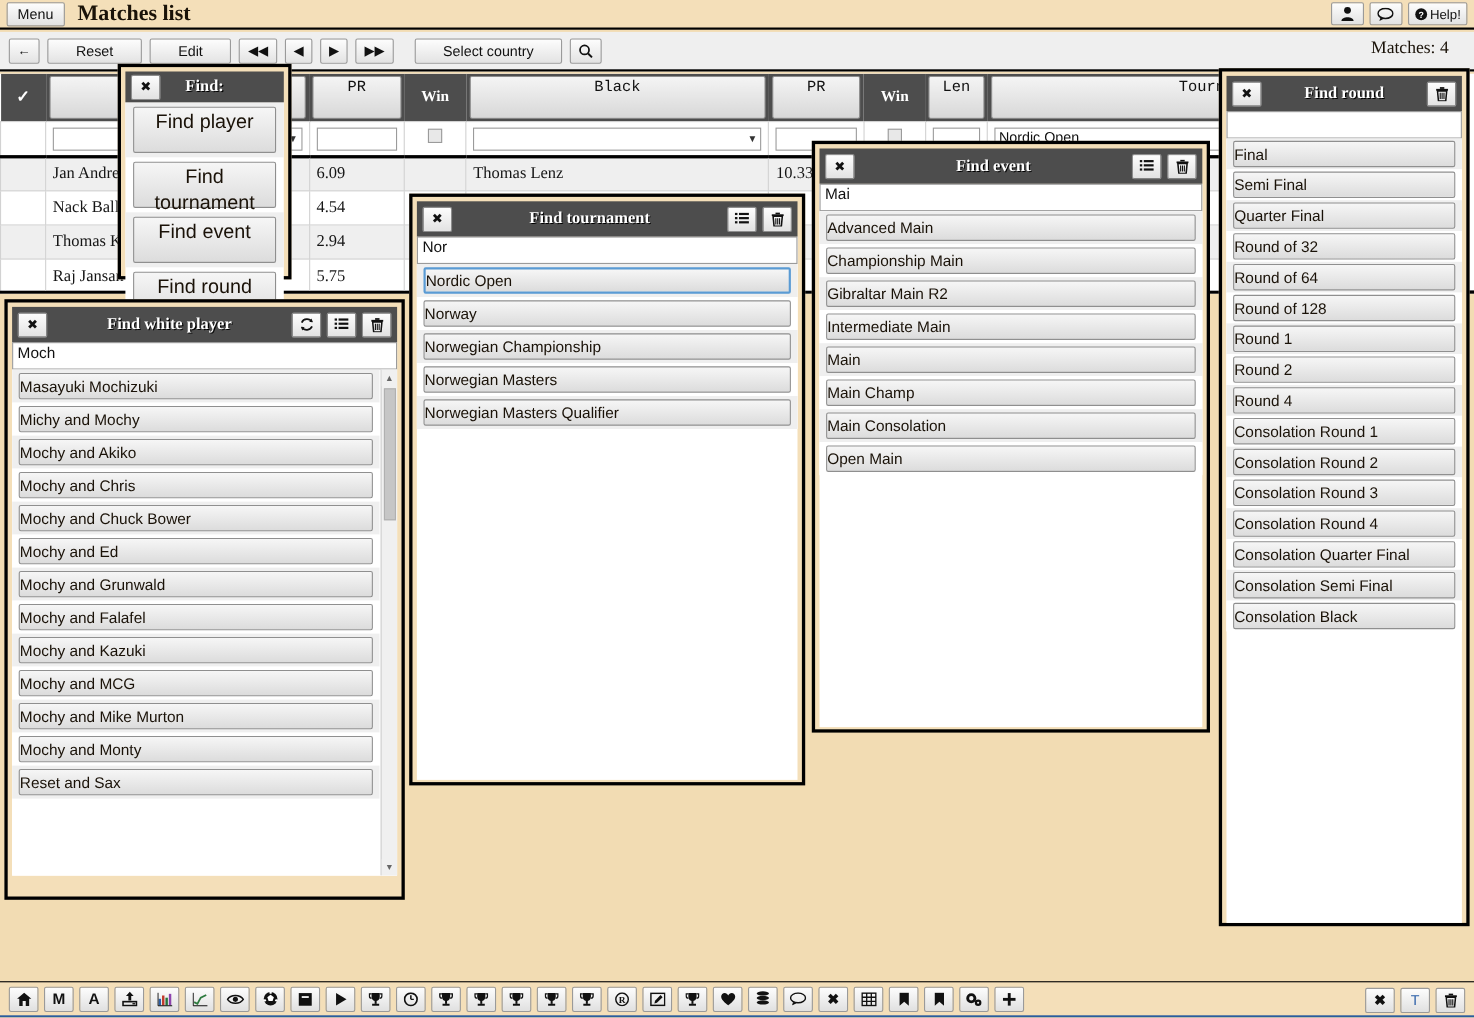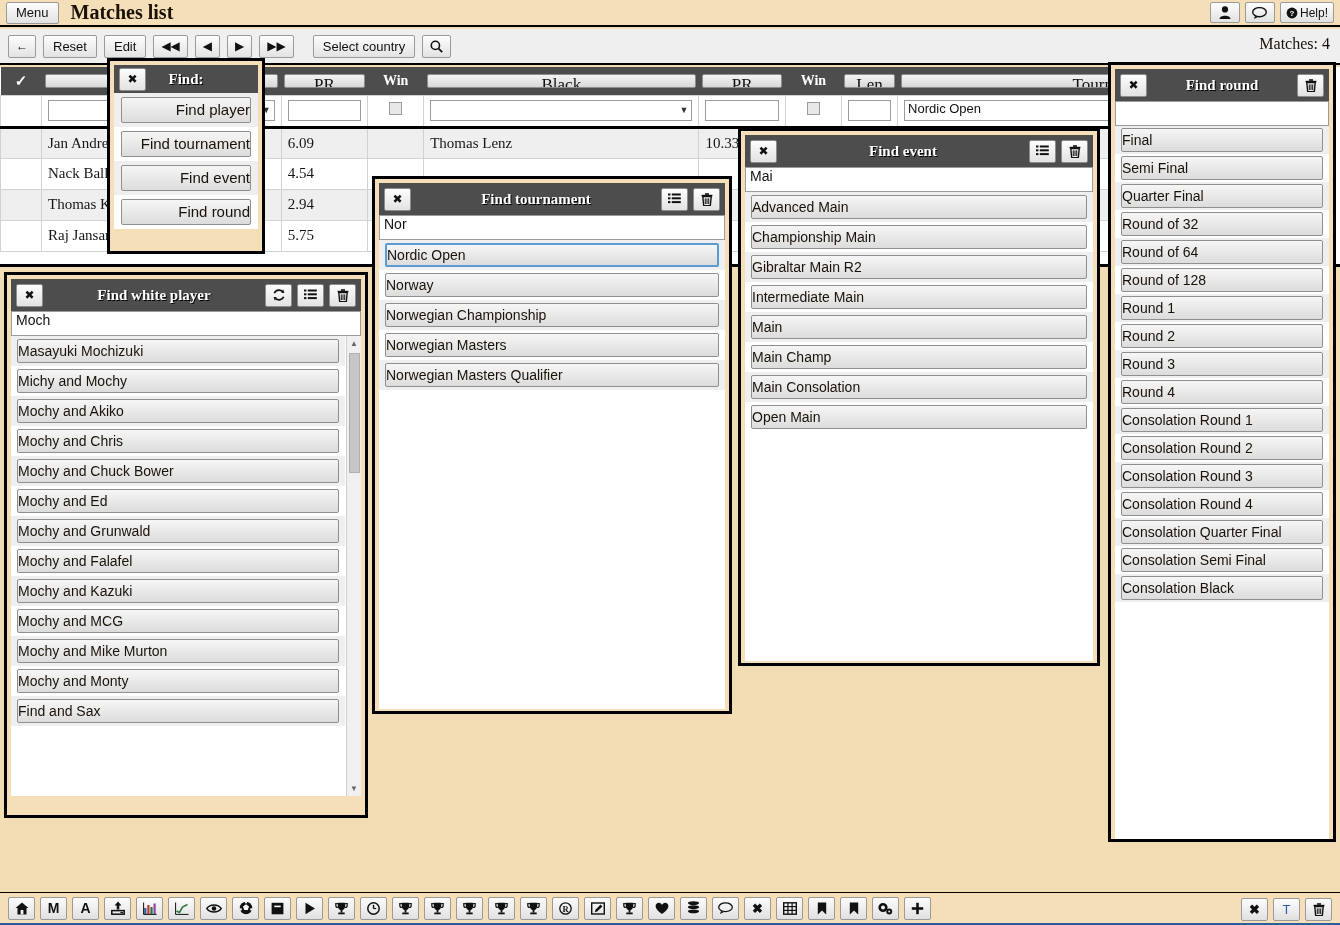--- a/index.html
+++ b/index.html
@@ -61,27 +61,27 @@
     padding-left: 8px;
   }
   .tool {
     height: 23px;
     background: linear-gradient(#fdfdfd, #e3e3e3);
     border: 1px solid #9a9a9a;
     border-radius: 2px;
     margin-right: 7px;
     display: flex; align-items: center; justify-content: center;
     font-size: 13px; color: #111;
-    padding: 0 9px;
+    padding: 0 25px;
     font-family: "Liberation Sans", sans-serif;
     white-space: nowrap;
   }
   .tool.icon { padding: 0 7px; font-size: 12px; }
   .matches-count {
-    position: absolute; right: 10px; top: 6px;
+    position: absolute; right: 23px; top: 6px;
     font-family: "Liberation Serif", serif;
     font-size: 16px; color: #1a1208;
   }
 
   
   .table-wrap {
     position: absolute; left: 0; top: 67px; width: 1340px; height: 200px;
     background: #fff;
     border-bottom: 3px solid #000;
     overflow: hidden;
@@ -96,25 +96,25 @@
     font-family: "Liberation Serif", serif;
     font-weight: bold;
     font-size: 14px;
   }
   table.grid th .hbtn {
     display: block;
     background: linear-gradient(#f4f4f4, #d8d8d8);
     border: 1px solid #8d8d8d;
     border-radius: 2px;
     color: #111;
-    font-family: Liberation Serif, serif;
+    font-family: Liberation Mono, monospace;
     font-weight: normal;
-    font-size: 17px;
+    font-size: 14px;
     line-height: 20px;
-    height: 14px;
+    height: 39px;
     text-align: center;
     overflow: hidden;
   }
   table.grid td {
     border: 1px solid #d2d2d2;
     height: 31px;
     padding: 2px 6px;
     font-family: "Liberation Serif", serif;
     font-size: 15px;
     color: #151515;
@@ -191,23 +191,23 @@
 
   
   #find-menu { left: 107px; top: 58px; width: 158px; height: 196px; }
   #find-menu .dlg-head { height: 28px; }
   #find-menu .mitem { padding: 4px 7px; }
   #find-menu .mitem:nth-child(odd) { background: #efefef; }
   #find-menu .mbtn {
     display: block; width: 100%;
     background: linear-gradient(#f6f6f6, #dcdcdc);
     border: 1px solid #8f8f8f; border-radius: 2px;
-    height: 26px; line-height: 24px; text-align: right;
+    height: 42px; line-height: 24px; text-align: center;
     font-family: "Liberation Sans", sans-serif;
-    font-size: 15px; color: #1a1208;
+    font-size: 18px; color: #1a1208;
   }
 
   
   #find-white { left: 4px; top: 272px; width: 364px; height: 546px; }
   #fw-list {
     height: 460px; overflow: hidden; position: relative; background: #fff;
   }
   .scrollbar {
     position: absolute; right: 0; top: 0; width: 15px; height: 100%;
     background: #f0f0f0; border-left: 1px solid #cfcfcf;
@@ -513,21 +513,21 @@
           <div class="litem">
               <div class="lbtn">Mochy and MCG</div>
             </div>
           <div class="litem">
               <div class="lbtn">Mochy and Mike Murton</div>
             </div>
           <div class="litem">
               <div class="lbtn">Mochy and Monty</div>
             </div>
           <div class="litem">
-              <div class="lbtn">Find and Sax</div>
+              <div class="lbtn">Reset and Sax</div>
             </div>
         </div>
         <div class="scrollbar">
           <div class="sb-arrow">▲</div>
           <div class="sb-thumb"></div>
           <div class="sb-arrow" style="position:absolute;bottom:0;width:100%">▼</div>
         </div>
       </div>
     </div>
   </div>
@@ -677,23 +677,20 @@
         <div class="litem">
             <div class="lbtn">Round of 128</div>
           </div>
         <div class="litem">
             <div class="lbtn">Round 1</div>
           </div>
         <div class="litem">
             <div class="lbtn">Round 2</div>
           </div>
         <div class="litem">
-            <div class="lbtn">Round 3</div>
-          </div>
-        <div class="litem">
             <div class="lbtn">Round 4</div>
           </div>
         <div class="litem">
             <div class="lbtn">Consolation Round 1</div>
           </div>
         <div class="litem">
             <div class="lbtn">Consolation Round 2</div>
           </div>
         <div class="litem">
             <div class="lbtn">Consolation Round 3</div>

